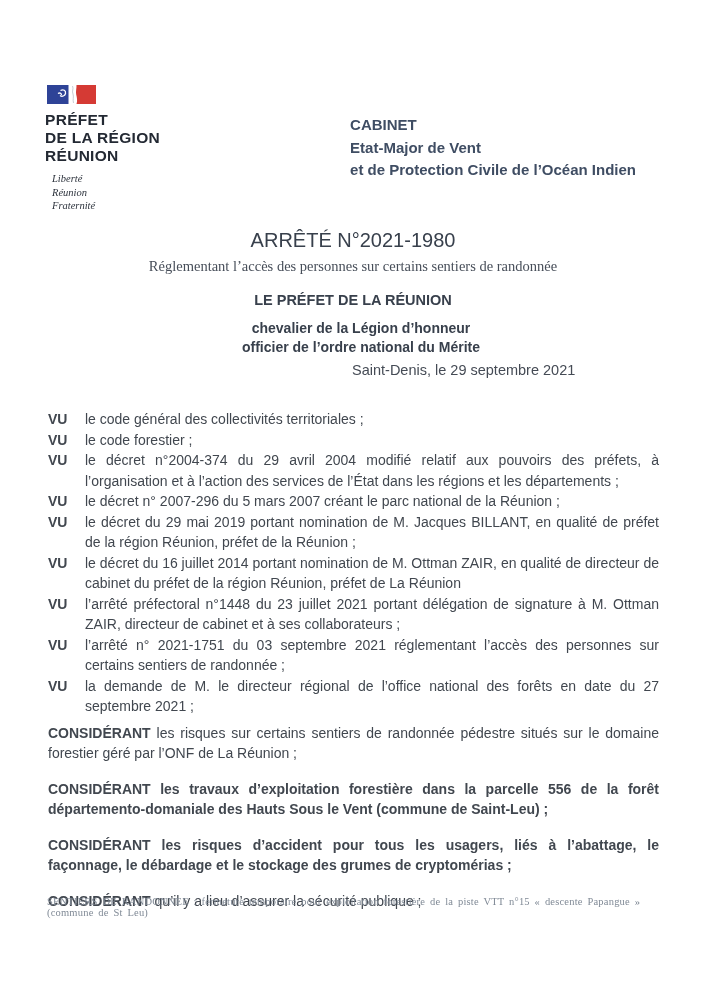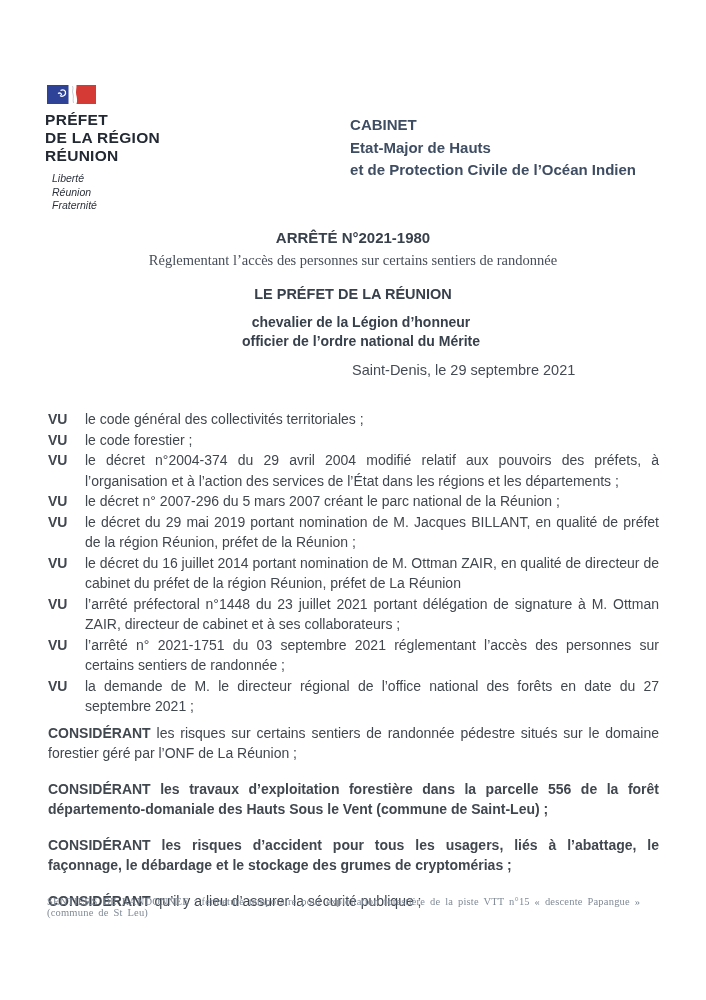--- a/index.html
+++ b/index.html
@@ -6,28 +6,28 @@
   .page {
     position:relative; width:706px; height:1000px; margin:0 auto;
     background:#ffffff; overflow:hidden;
     font-family:"Liberation Sans", sans-serif; color:#3d434c;
   }
 
   
   .logo { position:absolute; left:45px; top:84px; }
   .flag { display:block; margin-left:2px; }
   .wordmark { margin-top:6px; font-weight:700; font-size:15.5px; line-height:18px; color:#232933; letter-spacing:0.3px; }
-  .motto { margin-top:7px; margin-left:7px; font-family:Liberation Sans, sans-serif; font-style:italic; font-size:10.5px; line-height:13.5px; color:#2c323c; }
+  .motto { margin-top:7px; margin-left:7px; font-family:Liberation Serif, serif; font-style:italic; font-size:10.5px; line-height:13.5px; color:#2c323c; }
 
   
   .cabinet { position:absolute; top:114px; right:70px; font-weight:700; font-size:15px; line-height:22.5px; color:#3f4d63; }
 
   
   .titleblock { position:absolute; top:229px; left:0; width:100%; text-align:center; }
-  .title { font-weight:700; font-size:15px; color:#38404c; }
+  .title { font-weight:400; font-size:20px; color:#38404c; }
   .subtitle { margin-top:6px; font-size:14.5px; color:#474e59;font-family:Liberation Serif, serif; }
   .issuer { margin-top:17px; font-weight:700; font-size:14.5px; color:#38404c; }
   .honors { margin-top:11px; font-weight:700; font-size:14px; line-height:18.5px; color:#38404c;padding-left:16px; }
 
   
   .dateline { position:absolute; left:352px; top:362px; font-size:14.5px; color:#454b55; }
 
   
   .content { position:absolute; left:48px; top:409px; width:611px; font-size:14px; line-height:20.5px; color:#41474f; }
   .vu-row { display:flex;justify-content:space-between; }
@@ -67,21 +67,21 @@
     </div>
     <div class="motto">
       <div>Liberté</div>
       <div>Réunion</div>
       <div>Fraternité</div>
     </div>
   </div>
 
   <div class="cabinet">
     <div>CABINET</div>
-    <div>Etat-Major de Hauts</div>
+    <div>Etat-Major de Vent</div>
     <div>et de Protection Civile de l’Océan Indien</div>
   </div>
 
   <div class="titleblock">
     <div class="title">ARRÊTÉ N°2021-1980</div>
     <div class="subtitle">Réglementant l’accès des personnes sur certains sentiers de randonnée</div>
     <div class="issuer">LE PRÉFET DE LA RÉUNION</div>
     <div class="honors">
       <div>chevalier de la Légion d’honneur</div>
       <div>officier de l’ordre national du Mérite</div>

